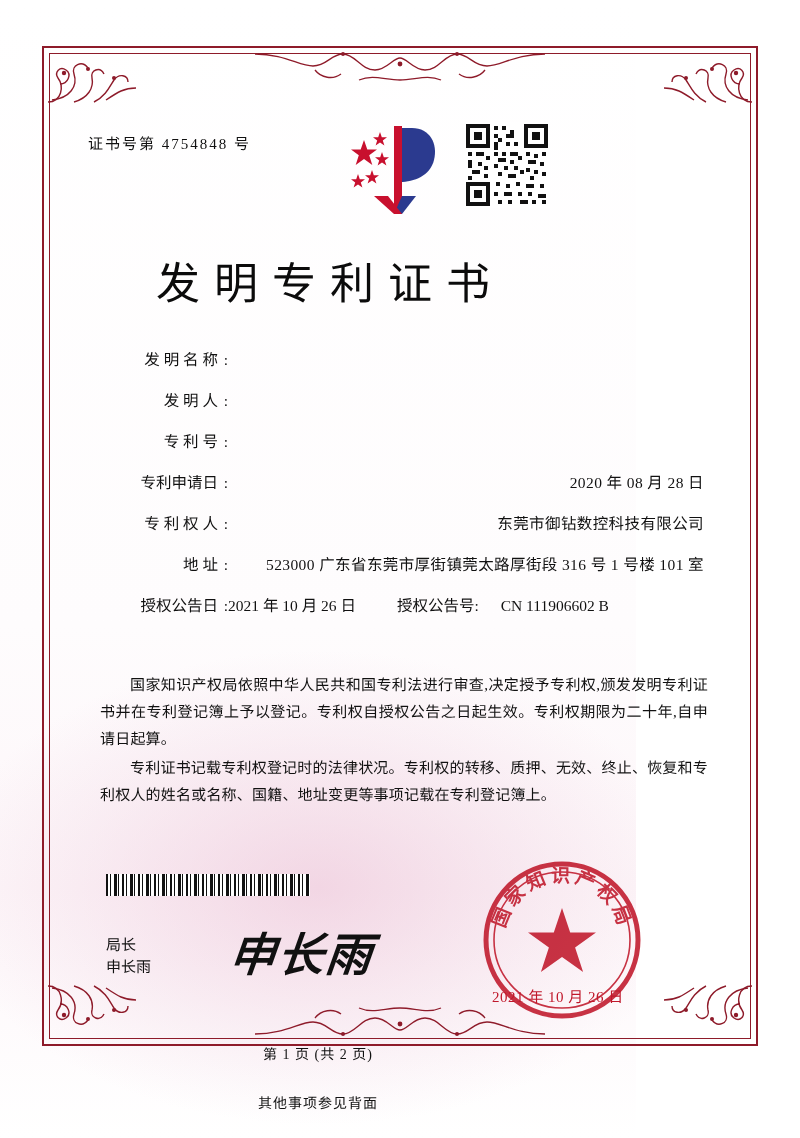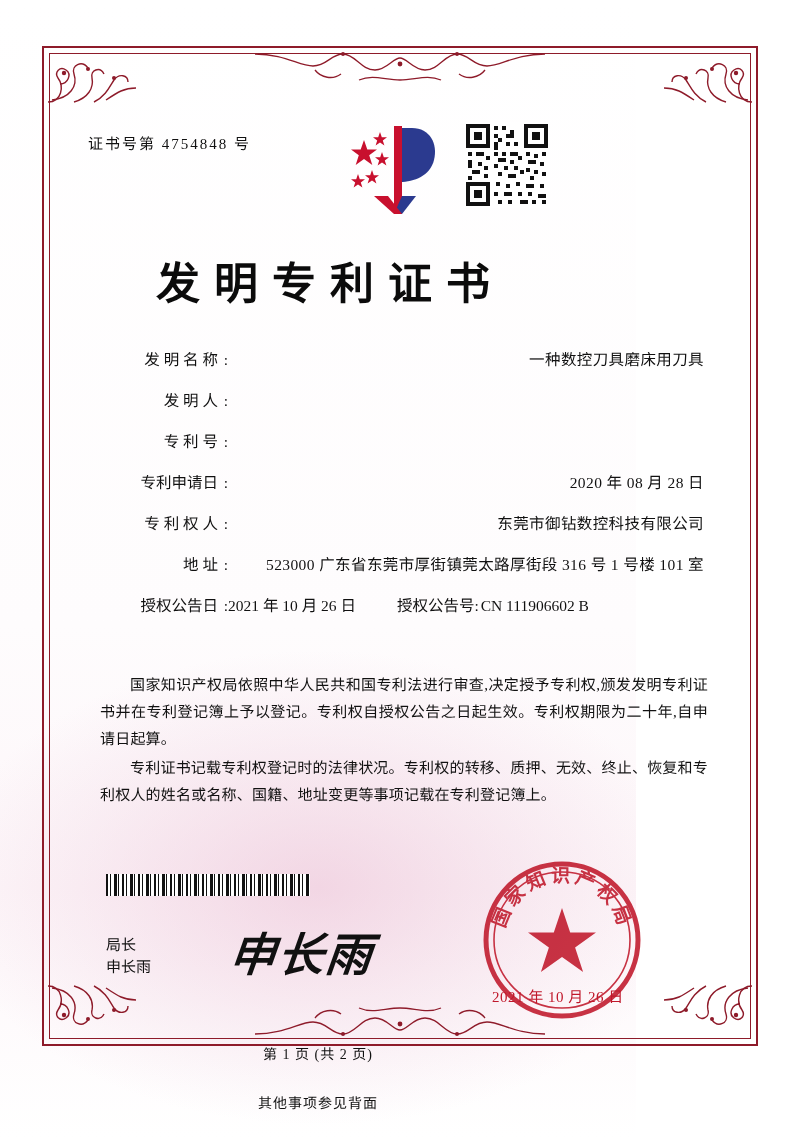--- a/index.html
+++ b/index.html
@@ -97,21 +97,21 @@
     width: 86px; height: 86px;
   }
   .qr svg { display:block; width:100%; height:100%; }
 
   .cert-title {
     position: absolute;
     left: 0; right: 0; top: 248px;
     text-align: center;
     font-size: 44px;
     letter-spacing: 14px;
-    font-weight: 700;
+    font-weight: 400;
     color: #0b0b0b;
     font-family: "DejaVu Serif", "Liberation Serif", serif;
     text-indent: 14px;
     padding-left: 10px;
   }
 
   
   .fields {
     position: absolute;
     left: 100px;
@@ -139,21 +139,21 @@
     letter-spacing: 0.4px;
   }
 
   .field-row.two-col { margin-bottom: 17px; }
   .field-row .second-label {
     flex: 0 0 auto;
     margin-left: 41px;
     white-space: nowrap;
   }
   .field-row .second-value {
-    margin-left: 2px;
+    margin-left: 22px;
     white-space: nowrap;
   }
 
   
   .paragraphs {
     position: absolute;
     left: 100px;
     top: 672px;
     width: 608px;
     font-size: 15px;
@@ -422,21 +422,20 @@
     </svg>
   </div>
 
   <div class="cert-title">发明专利证书</div>
 
   <div class="fields">
 
     <div class="field-row">
       <span class="field-label">发 明 名 称</span>
       <span class="field-sep">:</span>
-      <span class="field-value">一种数控刀具磨床用刀具</span>
     </div>
 
     <div class="field-row">
       <span class="field-label">发 明 人</span>
       <span class="field-sep">:</span>
     </div>
 
     <div class="field-row">
       <span class="field-label">专 利 号</span>
       <span class="field-sep">:</span>

